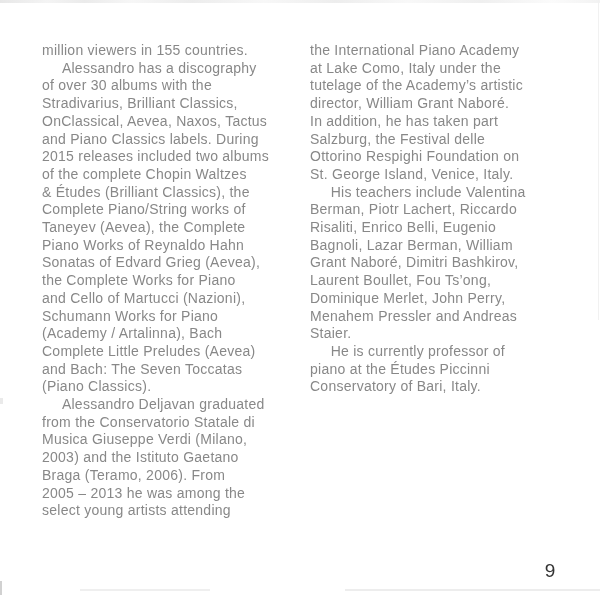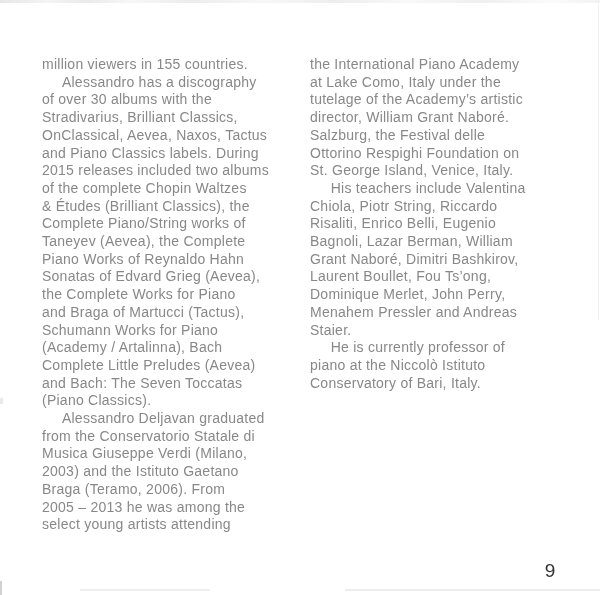--- a/index.html
+++ b/index.html
@@ -58,21 +58,21 @@
   }
   .scan-smudge-bottom-2 {
     position: absolute;
     left: 345px; top: 589px;
     width: 255px; height: 2px;
     background: #ededed;
   }
   
   .text-column {
     position: absolute;
-    top: 56px;
+    top: 42px;
     color: var(--text-color, #888888);
     font-size: 14px;
     line-height: 17.7px;
     letter-spacing: 0.25px;
   }
   .text-column .text-line {
     white-space: pre;
   }
   .column-left  { left: 42px;  width: 268px; }
   .column-right { left: 310px; width: 282px; }
@@ -108,52 +108,53 @@
       <div class="text-line">OnClassical, Aevea, Naxos, Tactus</div>
       <div class="text-line">and Piano Classics labels. During</div>
       <div class="text-line">2015 releases included two albums</div>
       <div class="text-line">of the complete Chopin Waltzes</div>
       <div class="text-line">&amp; Études (Brilliant Classics), the</div>
       <div class="text-line">Complete Piano/String works of</div>
       <div class="text-line">Taneyev (Aevea), the Complete</div>
       <div class="text-line">Piano Works of Reynaldo Hahn</div>
       <div class="text-line">Sonatas of Edvard Grieg (Aevea),</div>
       <div class="text-line">the Complete Works for Piano</div>
-      <div class="text-line">and Braga of Martucci (Tactus),</div>
+      <div class="text-line">and Cello of Martucci (Nazioni),</div>
       <div class="text-line">Schumann Works for Piano</div>
       <div class="text-line">(Academy / Artalinna), Bach</div>
       <div class="text-line">Complete Little Preludes (Aevea)</div>
       <div class="text-line">and Bach: The Seven Toccatas</div>
       <div class="text-line">(Piano Classics).</div>
       <div class="text-line">     Alessandro Deljavan graduated</div>
       <div class="text-line">from the Conservatorio Statale di</div>
       <div class="text-line">Musica Giuseppe Verdi (Milano,</div>
       <div class="text-line">2003) and the Istituto Gaetano</div>
       <div class="text-line">Braga (Teramo, 2006). From</div>
       <div class="text-line">2005 – 2013 he was among the</div>
       <div class="text-line">select young artists attending</div>
     </div>
 
   <div class="text-column column-right">
       <div class="text-line">the International Piano Academy</div>
       <div class="text-line">at Lake Como, Italy under the</div>
       <div class="text-line">tutelage of the Academy’s artistic</div>
       <div class="text-line">director, William Grant Naboré.</div>
+      <div class="text-line">In addition, he has taken part</div>
       <div class="text-line">Salzburg, the Festival delle</div>
       <div class="text-line">Ottorino Respighi Foundation on</div>
       <div class="text-line">St. George Island, Venice, Italy.</div>
       <div class="text-line">     His teachers include Valentina</div>
-      <div class="text-line">Chiola, Piotr String, Riccardo</div>
+      <div class="text-line">Berman, Piotr Lachert, Riccardo</div>
       <div class="text-line">Risaliti, Enrico Belli, Eugenio</div>
       <div class="text-line">Bagnoli, Lazar Berman, William</div>
       <div class="text-line">Grant Naboré, Dimitri Bashkirov,</div>
       <div class="text-line">Laurent Boullet, Fou Ts’ong,</div>
       <div class="text-line">Dominique Merlet, John Perry,</div>
       <div class="text-line">Menahem Pressler and Andreas</div>
       <div class="text-line">Staier.</div>
       <div class="text-line">     He is currently professor of</div>
-      <div class="text-line">piano at the Niccolò Istituto</div>
+      <div class="text-line">piano at the Études Piccinni</div>
       <div class="text-line">Conservatory of Bari, Italy.</div>
     </div>
 
   <div class="page-number">9</div>
 
 </div>
 
 </body></html>

